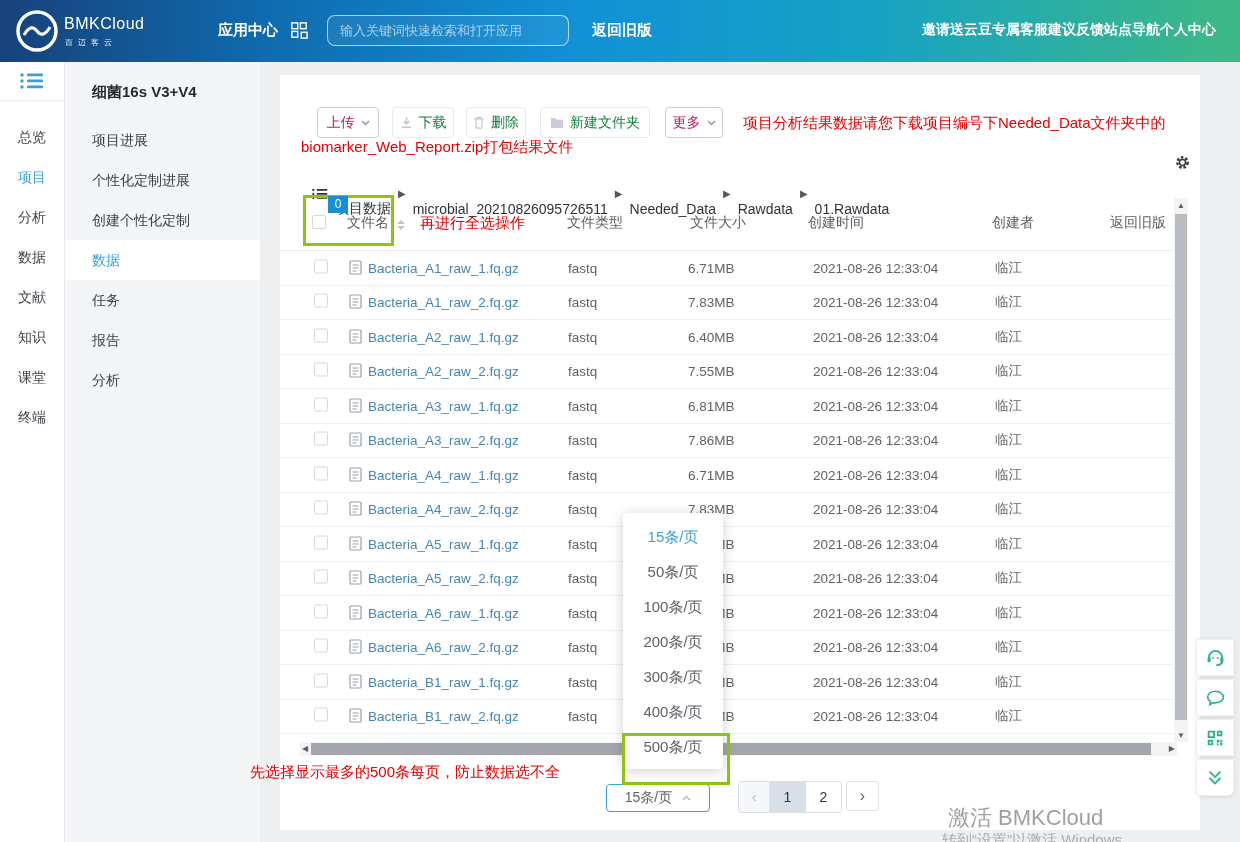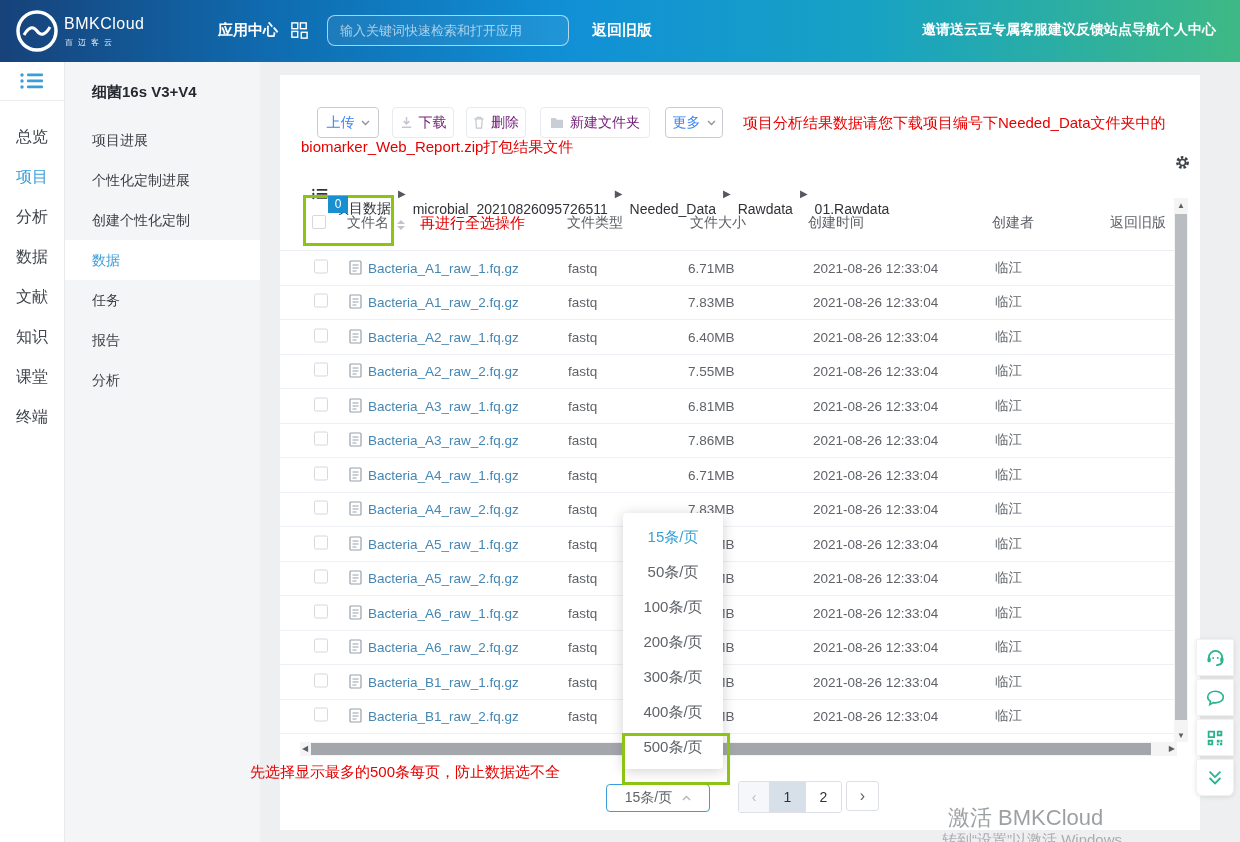--- a/index.html
+++ b/index.html
@@ -19,37 +19,37 @@
        border:1px solid rgba(255,255,255,.65);border-radius:8px;padding:0 12px;font-size:13px;outline:none;}
   .hdr-search::placeholder{color:rgba(255,255,255,.62);}
   .back-old{position:absolute;left:592px;top:21px;font-size:15px;font-weight:bold;cursor:pointer;}
   .hdr-nav{position:absolute;right:24px;top:21px;display:flex;}
   .hdr-nav span{font-size:14px;font-weight:bold;white-space:nowrap;cursor:pointer;}
 
   
   .rail{position:absolute;left:0;top:62px;width:65px;height:780px;background:#fff;border-right:1px solid #e9e9eb;box-sizing:border-box;}
   .rail-toggle{height:38px;display:flex;align-items:center;justify-content:center;border-bottom:1px solid #ececee;cursor:pointer;}
   .rail-items{margin-top:16px;}
-  .rail-item{height:40px;line-height:40px;text-align:center;font-size:16px;color:#40454c;cursor:pointer;font-family:Liberation Serif, serif;}
+  .rail-item{height:40px;line-height:40px;text-align:center;font-size:14px;color:#40454c;cursor:pointer;}
   .rail-item.on{color:#3a9fd8;}
 
   
   .proj{position:absolute;left:65px;top:62px;width:195px;height:780px;background:#f4f5f7;}
   .proj-title{padding:21px 0 0 27px;font-size:15px;font-weight:bold;color:#24292f;}
   .proj-items{margin-top:18px;}
   .proj-item{height:40px;line-height:40px;padding-left:27px;font-size:14px;color:#3c4046;cursor:pointer;}
   .proj-item.on{background:#fff;color:#3a9fd8;}
 
   
   .panel{position:absolute;left:280px;top:75px;width:920px;height:755px;background:#fff;}
 
   .tbtn{position:absolute;top:32px;height:31px;border:1px solid #c9ccd2;border-radius:4px;background:#fff;
-        font-size:14px;color:#3b82f6;display:flex;align-items:center;justify-content:center;gap:6px;
+        font-size:14px;color:#be185d;display:flex;align-items:center;justify-content:center;gap:6px;
         box-sizing:border-box;cursor:pointer;}
-  .tbtn.dis{color:#701a75;border-color:#e7eaee;cursor:default;}
+  .tbtn.dis{color:#15803d;border-color:#e7eaee;cursor:default;}
   .b-upload{left:37px;width:62px;}
   .b-download{left:112px;width:62px;}
   .b-delete{left:186px;width:60px;}
   .b-newfolder{left:260px;width:110px;}
   .b-more{left:385px;width:58px;}
 
   .red-note{color:#e60000;font-size:15px;position:absolute;white-space:nowrap;z-index:20;}
   .red1{left:463px;top:39px;}
   .red2{left:21px;top:63px;}
   .red-th{left:140px;top:139px;}

